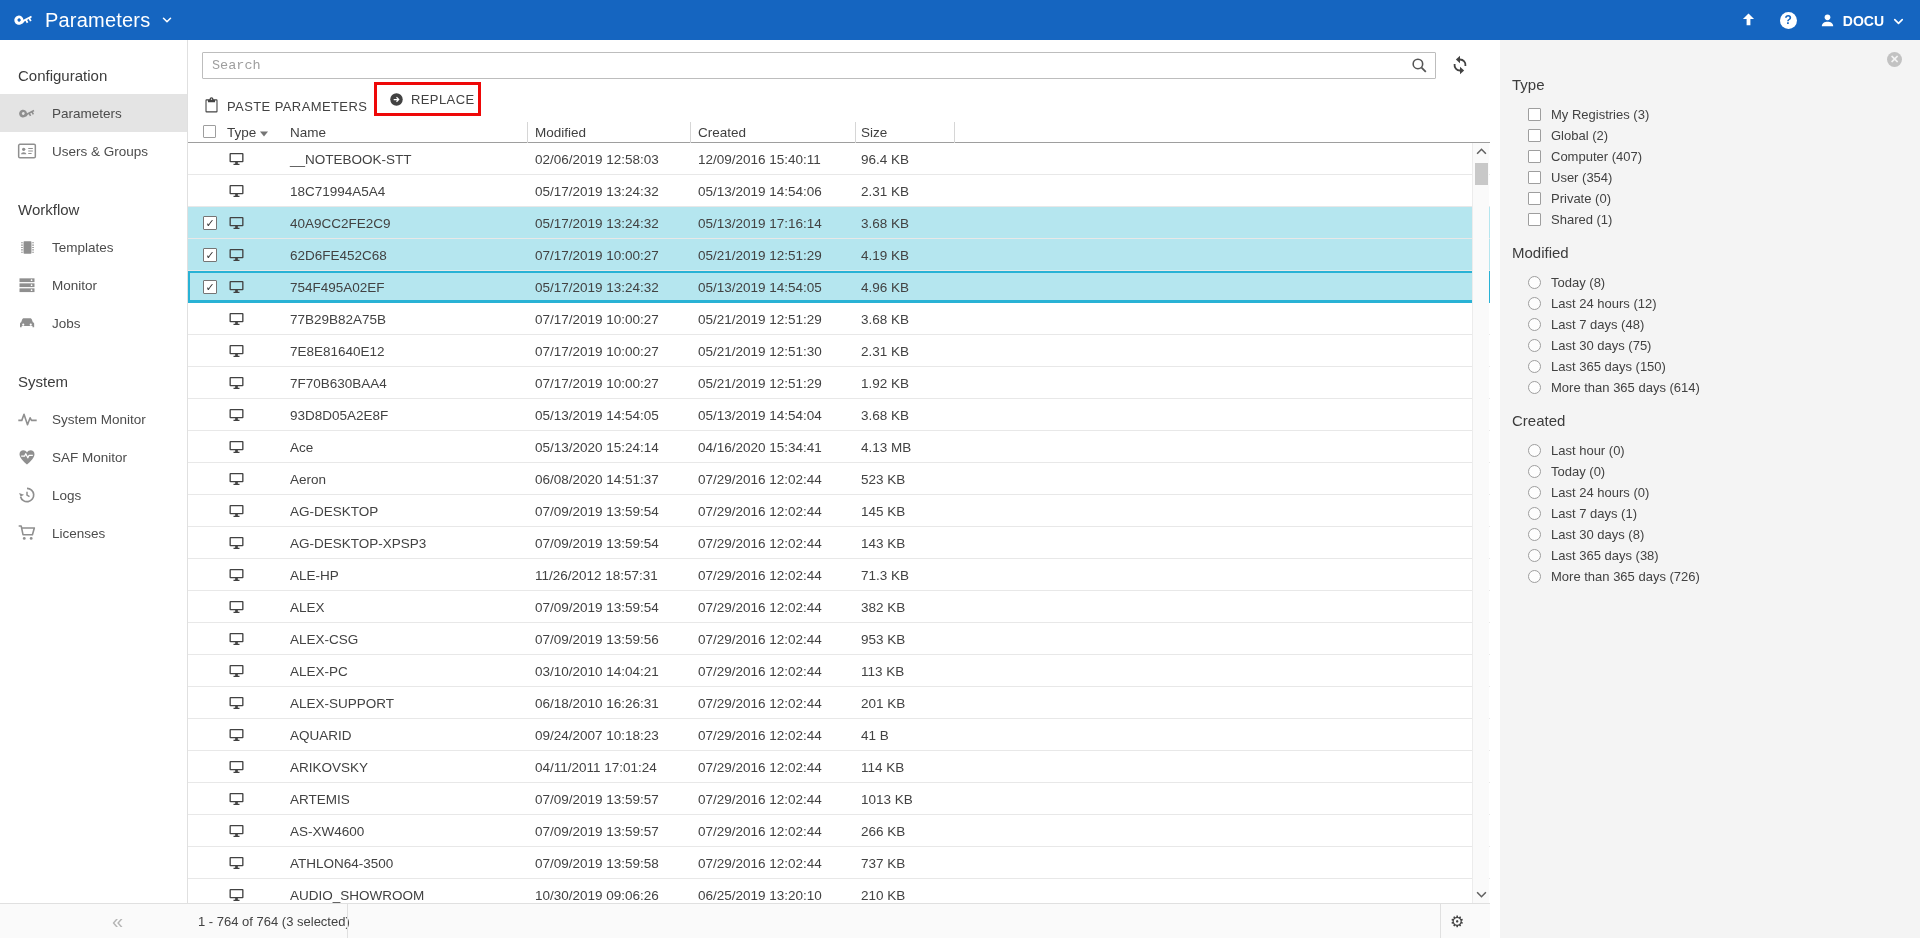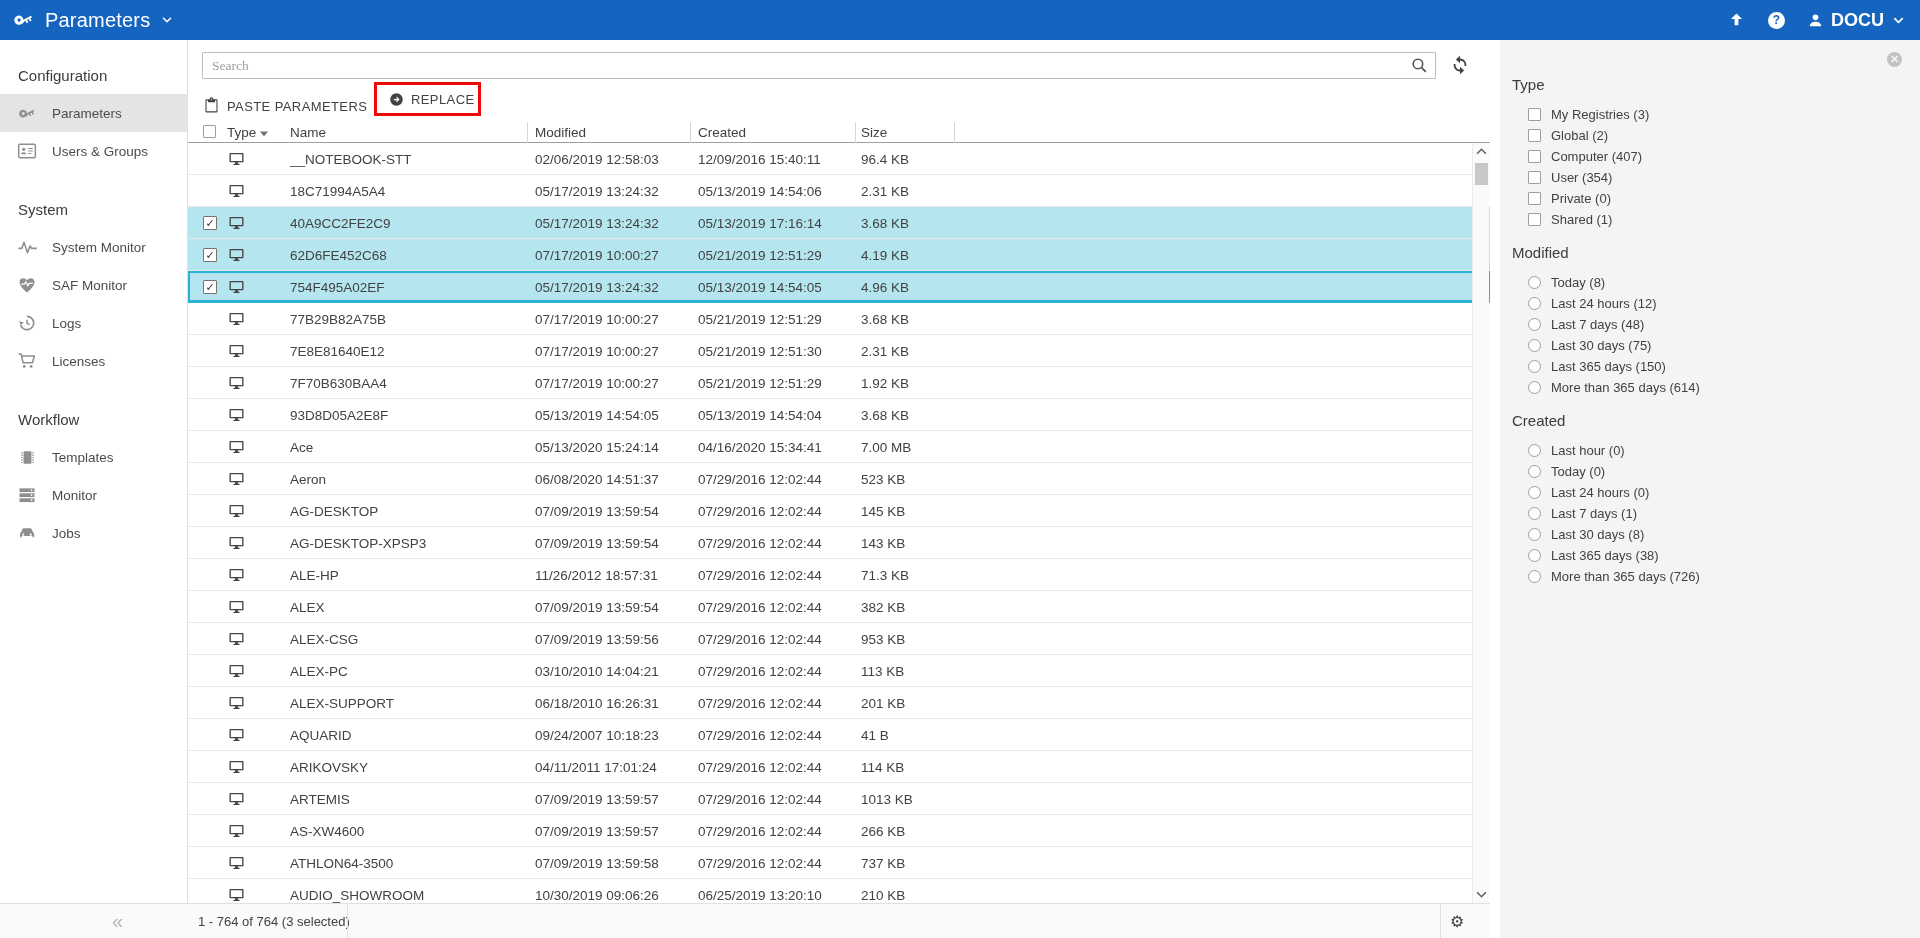--- a/index.html
+++ b/index.html
@@ -8,42 +8,42 @@
   svg { display:block; }
 
   
   .topbar { position:absolute; left:0; top:0; width:1920px; height:40px;
             background:#1565c0; display:flex; align-items:center; }
   .topbar-left { display:flex; align-items:center; gap:10px; padding-left:13px; cursor:pointer; }
   .topbar-title { color:#fff; font-size:20px; letter-spacing:.2px; }
   .topbar-right { position:absolute; right:14px; top:0; height:40px; display:flex; align-items:center; gap:22px; }
   .help-badge { width:17px; height:17px; border-radius:50%; background:#fff; color:#1565c0;
                 font-size:12px; font-weight:bold; display:flex; align-items:center; justify-content:center; }
-  .user-box { display:flex; align-items:center; gap:7px; color:#fff; font-size:18px; font-weight:600; cursor:pointer; }
+  .user-box { display:flex; align-items:flex-end; gap:7px; color:#fff; font-size:14px; font-weight:600; cursor:pointer; }
 
   
   .sidebar { position:absolute; left:0; top:40px; width:188px; height:898px; background:#fff;
              border-right:1px solid #e0e0e0; padding-top:16px; }
   .side-heading { height:38px; display:flex; align-items:center; padding-left:18px;
                   font-size:15px; color:#3c3c3c; }
   .side-item { height:38px; display:flex; align-items:center; padding-left:16px; cursor:pointer;
                font-size:13.5px; color:#4c4c4c; }
   .side-item.selected { background:#e4e4e4; }
   .side-item .sicon { width:22px; display:flex; justify-content:center; }
   .side-item .slabel { margin-left:14px; }
   .side-section { margin-top:20px; }
   .side-footer { position:absolute; left:0; bottom:0; width:188px; height:35px; background:#fafafa;
                  border-top:1px solid #e0e0e0; display:flex; align-items:center; }
   .collapse-btn { margin-left:112px; color:#b5b5b5; font-size:20px; cursor:pointer; line-height:1; }
 
   
   .main { position:absolute; left:188px; top:40px; width:1302px; height:898px; background:#fff; }
   .search-wrap { position:absolute; left:14px; top:12px; width:1234px; height:27px; }
   .search-input { width:100%; height:100%; border:1px solid #bdbdbd; border-radius:1px; padding:0 34px 0 9px;
-                  font-size:13.5px; color:#a21caf; font-family:Liberation Serif, serif; outline:none; }
+                  font-size:13.5px; color:#a21caf; font-family:Liberation Mono, monospace; outline:none; }
   .search-input::placeholder { color:#9e9e9e; }
   .search-mag { position:absolute; right:7px; top:4px; cursor:pointer; }
   .refresh-btn { position:absolute; left:1261px; top:14px; width:24px; height:24px; cursor:pointer; }
 
   .btnrow { position:absolute; left:0; top:42px; height:36px; width:100%; }
   .tool-btn { position:absolute; display:flex; align-items:center; gap:7px; height:30px; top:2px;
               font-size:13px; letter-spacing:.4px; color:#424242; cursor:pointer; background:none; border:none;
               font-family:"Liberation Sans",sans-serif; }
   .paste-btn { left:15px;align-items:flex-end; }
   .replace-btn { left:201px; }
@@ -155,61 +155,20 @@
           <rect x="2" y="4" width="20" height="16" rx="1.5" fill="none" stroke="#8f8f8f" stroke-width="1.8"></rect>
           <circle cx="8" cy="10" r="2" fill="#8f8f8f"></circle>
           <path d="M4.8 16c0-1.8 1.6-2.6 3.2-2.6s3.2.8 3.2 2.6z" fill="#8f8f8f"></path>
           <path d="M13.5 9h5.5M13.5 12h5.5M13.5 15h4" stroke="#8f8f8f" stroke-width="1.4"></path>
         </svg>
     </span>
     <span class="slabel">Users &amp; Groups</span>
   </div>
 
   <div class="side-section">
-    <div class="side-heading">System</div>
-    <div class="side-item">
-      <span class="sicon">
-        <svg width="21" height="21" viewBox="0 0 24 24">
-            <path d="M1.5 13h4l2.5-7 4 12 3-8 1.5 3h6" fill="none" stroke="#8f8f8f" stroke-width="1.8" stroke-linejoin="round"></path>
-          </svg>
-      </span>
-      <span class="slabel">System Monitor</span>
-    </div>
-    <div class="side-item">
-      <span class="sicon">
-        <svg width="20" height="20" viewBox="0 0 24 24">
-            <path fill="#8f8f8f" d="M12 21S3 14.5 3 8.8C3 5.8 5.2 4 7.6 4c1.8 0 3.4 1 4.4 2.5C13 5 14.6 4 16.4 4 18.8 4 21 5.8 21 8.8 21 14.5 12 21 12 21z"></path>
-            <path d="M5 11h4l1.5-3 2.5 5 1.5-3h4.5" fill="none" stroke="#fff" stroke-width="1.5" stroke-linejoin="round"></path>
-          </svg>
-      </span>
-      <span class="slabel">SAF Monitor</span>
-    </div>
-    <div class="side-item">
-      <span class="sicon">
-        <svg width="20" height="20" viewBox="0 0 24 24">
-            <path d="M12 4a8 8 0 1 1-7.7 10" fill="none" stroke="#8f8f8f" stroke-width="2"></path>
-            <path d="M2.5 9.5L4.3 14l4.2-2.2z" fill="#8f8f8f"></path>
-            <path d="M12 8v4.2l3 1.8" fill="none" stroke="#8f8f8f" stroke-width="1.8"></path>
-          </svg>
-      </span>
-      <span class="slabel">Logs</span>
-    </div>
-    <div class="side-item">
-      <span class="sicon">
-        <svg width="20" height="20" viewBox="0 0 24 24">
-            <path d="M2 3.5h3l2.2 10.5h11.3l2.3-8H6" fill="none" stroke="#8f8f8f" stroke-width="1.9" stroke-linejoin="round"></path>
-            <circle cx="8.7" cy="18.5" r="1.7" fill="#8f8f8f"></circle>
-            <circle cx="17" cy="18.5" r="1.7" fill="#8f8f8f"></circle>
-          </svg>
-      </span>
-      <span class="slabel">Licenses</span>
-    </div>
-  </div>
-
-  <div class="side-section">
     <div class="side-heading">Workflow</div>
     <div class="side-item">
       <span class="sicon">
         <svg width="19" height="19" viewBox="0 0 24 24">
             <rect x="7" y="4" width="10" height="16" rx="1" fill="#8f8f8f"></rect>
             <path d="M4 6h2M4 9h2M4 12h2M4 15h2M4 18h2M18 6h2M18 9h2M18 12h2M18 15h2M18 18h2" stroke="#8f8f8f" stroke-width="1.5"></path>
           </svg>
       </span>
       <span class="slabel">Templates</span>
     </div>
@@ -228,20 +187,61 @@
     </div>
     <div class="side-item">
       <span class="sicon">
         <svg width="20" height="20" viewBox="0 0 24 24">
             <path fill="#8f8f8f" d="M5 11l1.3-3.4c.3-.9 1.1-1.4 2-1.4h7.4c.9 0 1.7.5 2 1.4L19 11c.9.2 1.6 1 1.6 2v4h-2v-1.5h-13V17h-2v-4c0-1 .7-1.8 1.4-2z"></path>
             <circle cx="7.5" cy="14" r="1.3" fill="#fff"></circle>
             <circle cx="16.5" cy="14" r="1.3" fill="#fff"></circle>
           </svg>
       </span>
       <span class="slabel">Jobs</span>
+    </div>
+  </div>
+
+  <div class="side-section">
+    <div class="side-heading">System</div>
+    <div class="side-item">
+      <span class="sicon">
+        <svg width="21" height="21" viewBox="0 0 24 24">
+            <path d="M1.5 13h4l2.5-7 4 12 3-8 1.5 3h6" fill="none" stroke="#8f8f8f" stroke-width="1.8" stroke-linejoin="round"></path>
+          </svg>
+      </span>
+      <span class="slabel">System Monitor</span>
+    </div>
+    <div class="side-item">
+      <span class="sicon">
+        <svg width="20" height="20" viewBox="0 0 24 24">
+            <path fill="#8f8f8f" d="M12 21S3 14.5 3 8.8C3 5.8 5.2 4 7.6 4c1.8 0 3.4 1 4.4 2.5C13 5 14.6 4 16.4 4 18.8 4 21 5.8 21 8.8 21 14.5 12 21 12 21z"></path>
+            <path d="M5 11h4l1.5-3 2.5 5 1.5-3h4.5" fill="none" stroke="#fff" stroke-width="1.5" stroke-linejoin="round"></path>
+          </svg>
+      </span>
+      <span class="slabel">SAF Monitor</span>
+    </div>
+    <div class="side-item">
+      <span class="sicon">
+        <svg width="20" height="20" viewBox="0 0 24 24">
+            <path d="M12 4a8 8 0 1 1-7.7 10" fill="none" stroke="#8f8f8f" stroke-width="2"></path>
+            <path d="M2.5 9.5L4.3 14l4.2-2.2z" fill="#8f8f8f"></path>
+            <path d="M12 8v4.2l3 1.8" fill="none" stroke="#8f8f8f" stroke-width="1.8"></path>
+          </svg>
+      </span>
+      <span class="slabel">Logs</span>
+    </div>
+    <div class="side-item">
+      <span class="sicon">
+        <svg width="20" height="20" viewBox="0 0 24 24">
+            <path d="M2 3.5h3l2.2 10.5h11.3l2.3-8H6" fill="none" stroke="#8f8f8f" stroke-width="1.9" stroke-linejoin="round"></path>
+            <circle cx="8.7" cy="18.5" r="1.7" fill="#8f8f8f"></circle>
+            <circle cx="17" cy="18.5" r="1.7" fill="#8f8f8f"></circle>
+          </svg>
+      </span>
+      <span class="slabel">Licenses</span>
     </div>
   </div>
 
   <div class="side-footer">
     <span class="collapse-btn">«</span>
   </div>
 </div>
 
 <div class="main">
 
@@ -407,21 +407,21 @@
       <div class="row">
 
       <span class="c-icon">
         <svg width="17" height="16" viewBox="0 0 24 24">
             <path fill="#424242" d="M21 3H3a1.5 1.5 0 0 0-1.5 1.5v11A1.5 1.5 0 0 0 3 17h7v2H7.5v2h9v-2H14v-2h7a1.5 1.5 0 0 0 1.5-1.5v-11A1.5 1.5 0 0 0 21 3zm-.5 12h-17V5h17z"></path>
           </svg>
       </span>
       <span class="c-name">Ace</span>
       <span class="c-mod">05/13/2020 15:24:14</span>
       <span class="c-crea">04/16/2020 15:34:41</span>
-      <span class="c-size">7.00 MB</span>
+      <span class="c-size">4.13 MB</span>
     </div>
       <div class="row">
 
       <span class="c-icon">
         <svg width="17" height="16" viewBox="0 0 24 24">
             <path fill="#424242" d="M21 3H3a1.5 1.5 0 0 0-1.5 1.5v11A1.5 1.5 0 0 0 3 17h7v2H7.5v2h9v-2H14v-2h7a1.5 1.5 0 0 0 1.5-1.5v-11A1.5 1.5 0 0 0 21 3zm-.5 12h-17V5h17z"></path>
           </svg>
       </span>
       <span class="c-name">Aeron</span>
       <span class="c-mod">06/08/2020 14:51:37</span>

